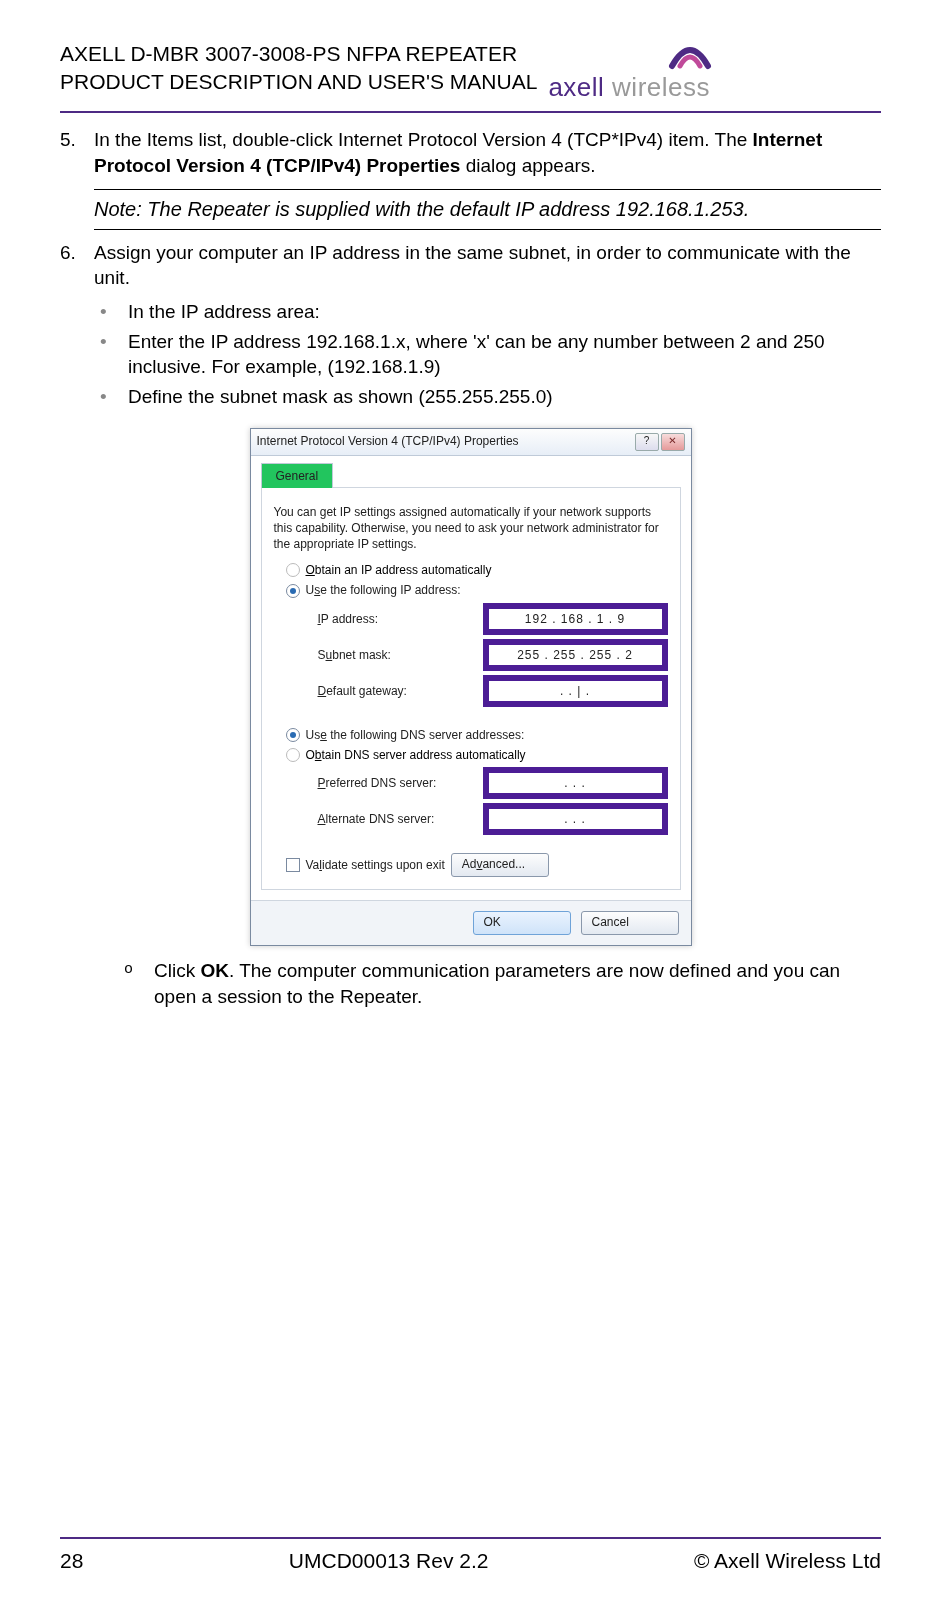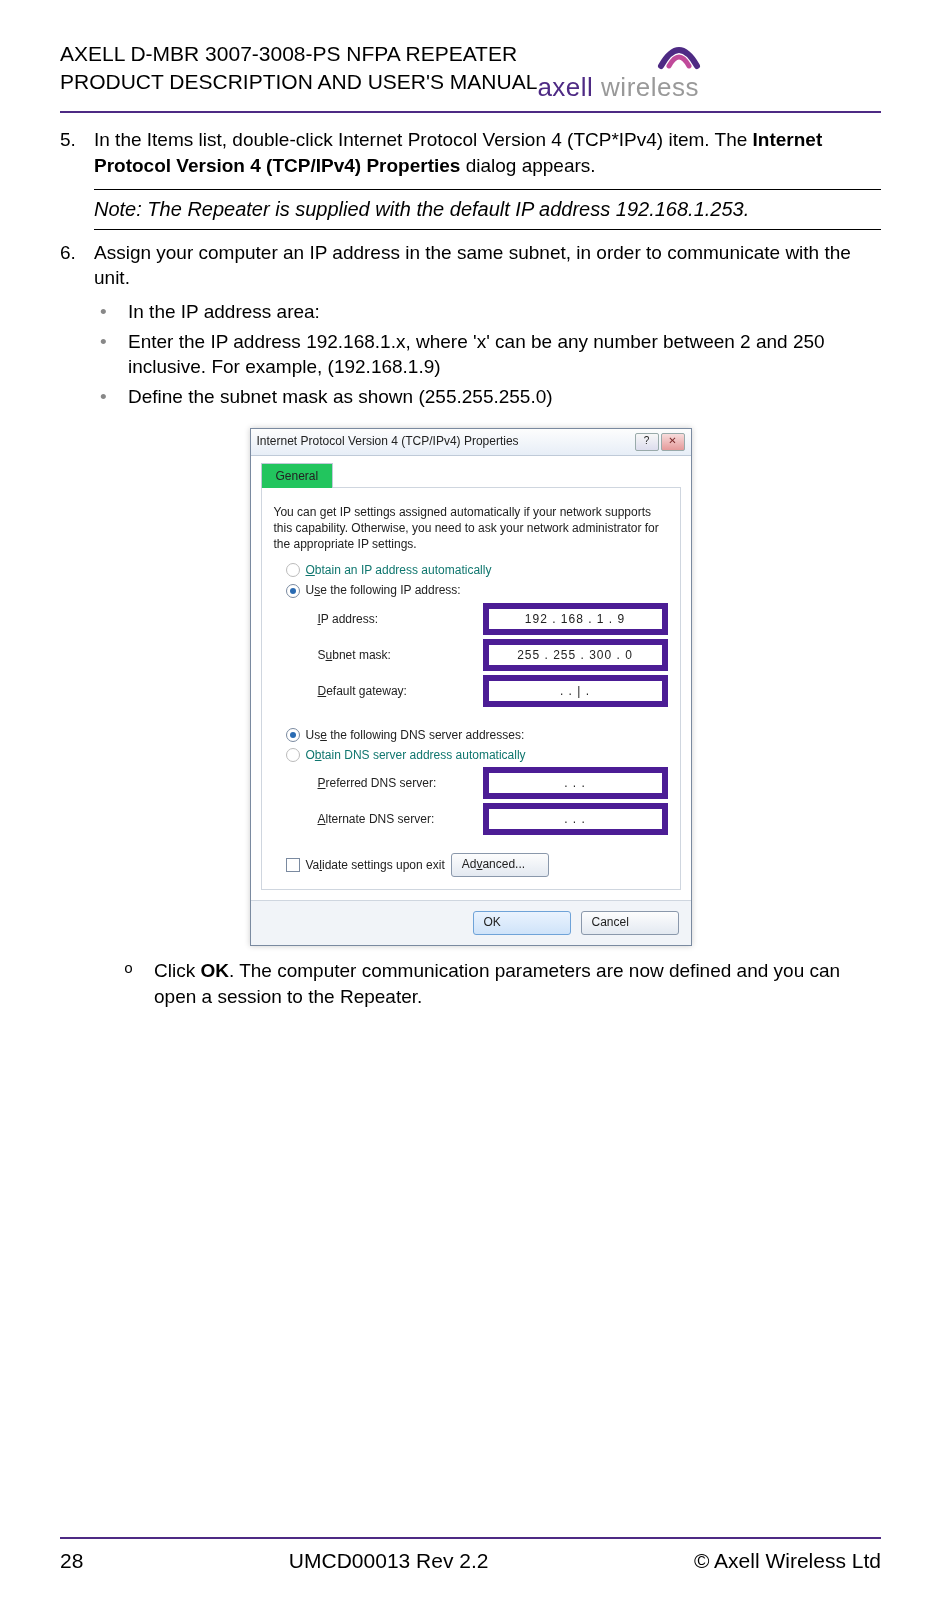--- a/index.html
+++ b/index.html
@@ -1,20 +1,20 @@
 <!DOCTYPE html>
 <html><head>
 <meta charset="utf-8">
 <style>
   @page { size: 941px 1601px; margin: 0; }
   html, body { margin: 0; padding: 0; width: 941px; height: 1601px; font-family: Arial, Helvetica, sans-serif; color: #000; }
   .page { position: relative; width: 941px; height: 1601px; padding: 40px 60px 0 60px; box-sizing: border-box; }
   .header { display: flex; justify-content: flex-start; align-items: flex-start; border-bottom: 2px solid #4E2A84; padding-bottom: 8px; }
   .header-left { font-size: 21px; line-height: 1.35; }
-  .logo { display: flex; align-items: center; }
+  .logo { display: flex; align-items: center; margin-left: 11px; }
   .logo-text { font-size: 26px; color: #4E2A84; font-weight: 400; letter-spacing: 0.5px; margin-right: 2px; }
   .logo-text .light { color: #999; font-weight: 300; }
   .content { font-family: Verdana, Geneva, sans-serif; font-size: 19px; line-height: 1.35; margin-top: 14px; }
   ol.main { list-style: none; padding: 0; margin: 0; }
   ol.main > li { position: relative; padding-left: 34px; margin-bottom: 8px; }
   ol.main > li > .num { position: absolute; left: 0; top: 0; }
   .note-box { border-top: 1px solid #000; border-bottom: 1px solid #000; padding: 6px 0; margin: 10px 0 10px 34px; font-family: Arial, sans-serif; font-size: 20px; font-style: italic; }
   ul.bullets { list-style: none; padding: 0; margin: 8px 0 0 0; }
   ul.bullets > li { position: relative; padding-left: 34px; margin-bottom: 4px; }
   ul.bullets > li::before { content: "•"; color: #888; position: absolute; left: 6px; top: 0; font-size: 19px; }
@@ -40,21 +40,21 @@
   .chk { width:12px; height:12px; border:1px solid #7a8aa0; background:#fff; }
   .adv { float:right; }
   .btn { display:inline-block; min-width:76px; height:22px; line-height:20px; text-align:left; border:1px solid #8a98ab; background:linear-gradient(#fdfdfd,#e3e9f1); border-radius:3px; font-size:12px; padding:0 10px; }
   .win-footer { display:flex; justify-content:flex-end; gap:10px; padding:10px 12px; background:#f1f4f8; border-top:1px solid #cfd6df; }
   .footer-ok { background:linear-gradient(#eaf3fe,#cfe3f9); border-color:#6fa3d8; }
   .sublist { list-style:none; padding:0; margin: 8px 0 0 64px; }
   .sublist > li { position:relative; padding-left:30px; }
   .sublist > li::before { content:"o"; font-family: "Courier New", monospace; position:absolute; left:0; top:2px; font-size:15px; }
   .page-footer { position:absolute; bottom:28px; left:60px; right:60px; border-top:2px solid #4E2A84; padding-top:10px; display:flex; justify-content:space-between; font-family: Arial, sans-serif; font-size:21px; }
   .uline { text-decoration: underline; }
-  .dim-text { color:#0f766e; }
+  .dim-text { color:#000000; }
 </style>
 </head>
 <body>
 
 <div class="page">
   <div class="header">
     <div class="header-left">
       <div>AXELL D-MBR 3007-3008-PS NFPA REPEATER</div>
       <div>PRODUCT DESCRIPTION AND USER'S MANUAL</div>
     </div>
@@ -115,21 +115,21 @@
               <span class="radio checked"></span>
               <span>U<span class="uline">s</span>e the following IP address:</span>
             </div>
 
             <div class="field-row">
               <span class="lbl"><span class="uline">I</span>P address:</span>
               <span class="ipbox">192 . 168 .   1   .   9</span>
             </div>
             <div class="field-row">
               <span class="lbl">S<span class="uline">u</span>bnet mask:</span>
-              <span class="ipbox">255 . 255 . 300 .   0</span>
+              <span class="ipbox">255 . 255 . 255 .   2</span>
             </div>
             <div class="field-row">
               <span class="lbl"><span class="uline">D</span>efault gateway:</span>
               <span class="ipbox">.       .   |   .</span>
             </div>
 
             <div style="height:12px;"></div>
 
             <div class="radio-row">
               <span class="radio checked"></span>

